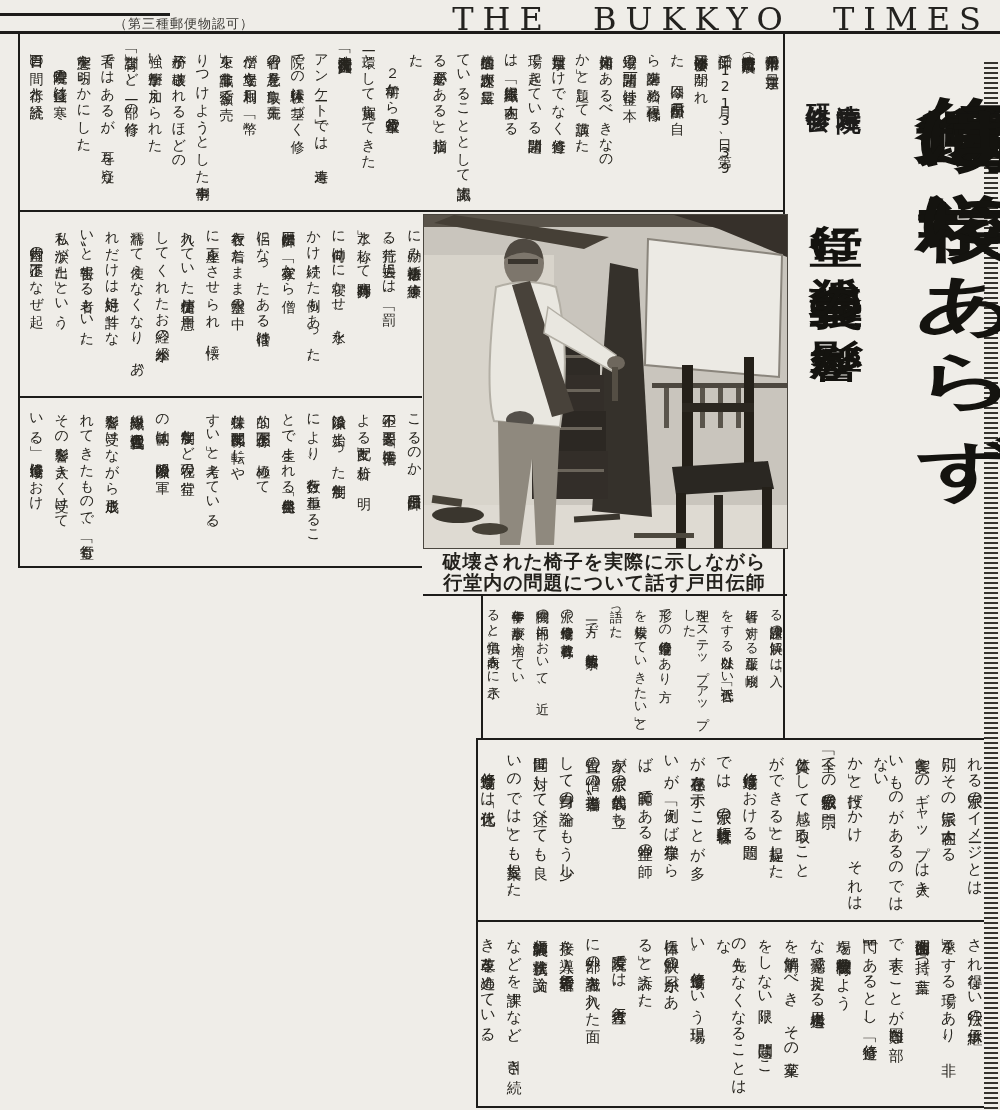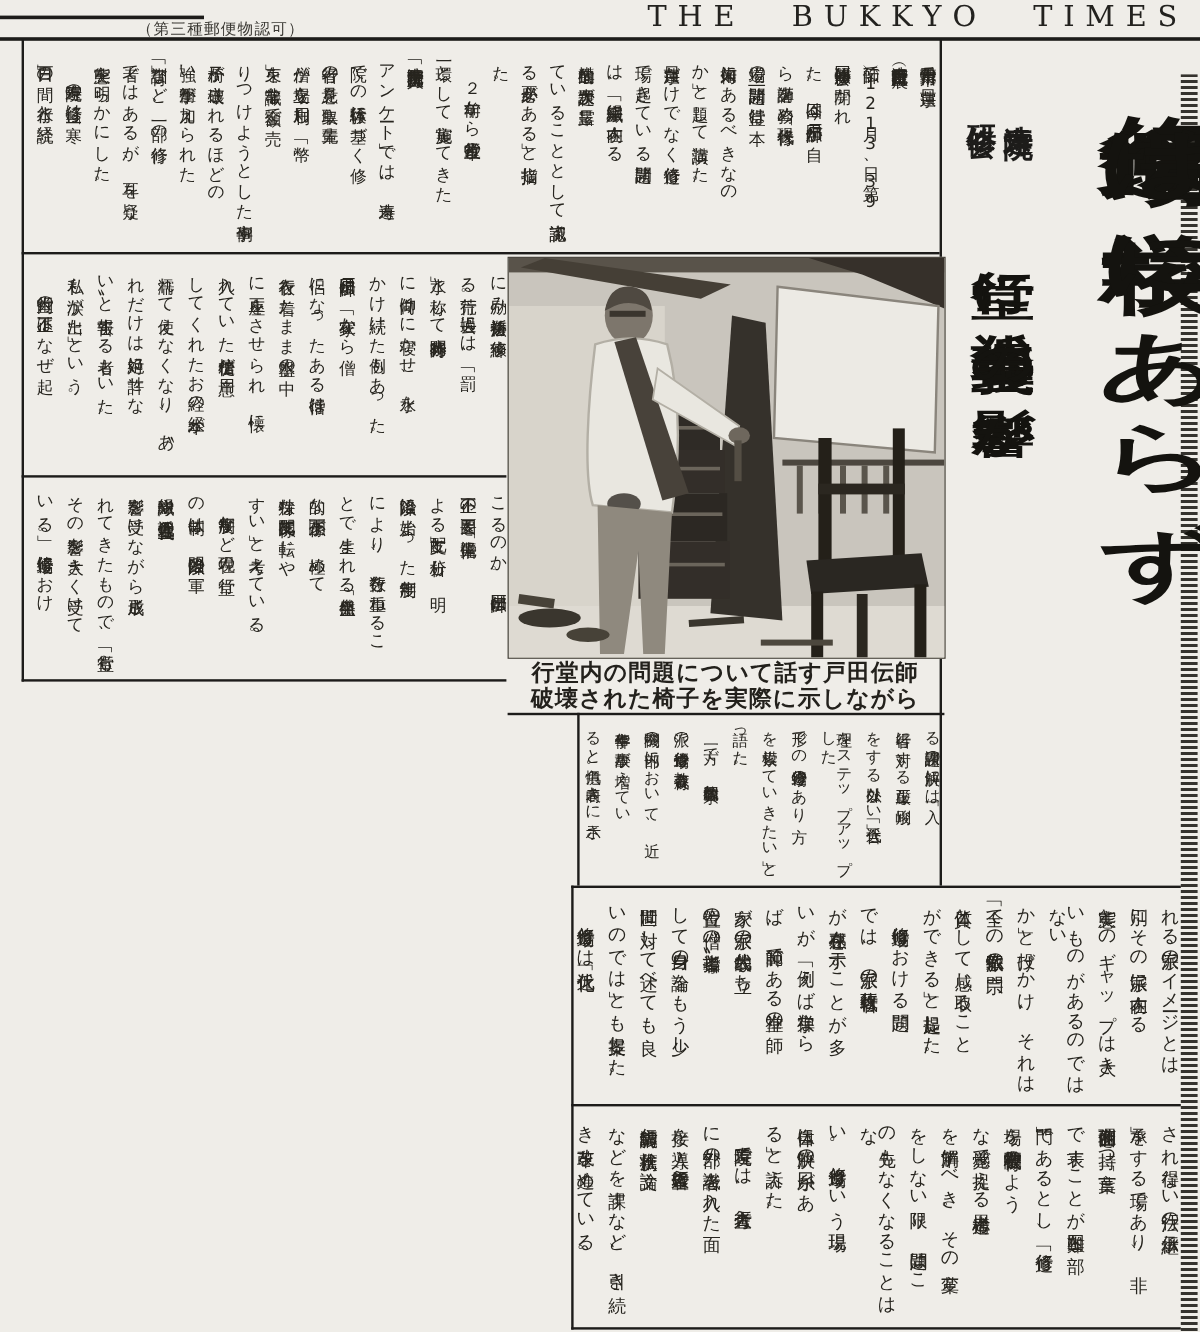--- a/index.html
+++ b/index.html
@@ -8,21 +8,21 @@
     background:#efede8;
     font-family:"DejaVu Sans",sans-serif;
     color:#1d1c1a;
   }
   .abs{position:absolute;}
   
   .masthead{
     top:0;left:0;width:990px;height:30px;
     text-align:right;
     font-family:"DejaVu Serif",serif;
-    font-size:24px;letter-spacing:9px;word-spacing:22px;
+    font-size:32px;letter-spacing:9px;word-spacing:22px;
     color:#23221f;
   }
   .permit{
     top:15px;left:114px;font-size:13px;letter-spacing:1px;color:#3a3833;
   }
   .rule{background:#1d1c1a;position:absolute;}
   
   .hatch{
     top:62px;left:984px;width:14px;height:1048px;
     background:repeating-linear-gradient(180deg,#35332e 0 2px,#efede8 2px 5px);
@@ -279,15 +279,15 @@
 
     <ellipse cx="34" cy="300" rx="26" ry="8" fill="#3a362e"></ellipse>
     <ellipse cx="66" cy="314" rx="18" ry="6" fill="#474238"></ellipse>
     <rect x="8" y="282" width="30" height="8" fill="#474238" transform="rotate(8 23 286)"></rect>
     <rect x="150" y="300" width="46" height="6" fill="#3a362e" transform="rotate(-4 173 303)"></rect>
     <rect x="210" y="318" width="60" height="5" fill="#4c473d"></rect>
   </svg>
 </div>
 
 <div class="abs caption">
+  <div>破壊された椅子を実際に示しながら</div>
   <div>行堂内の問題について話す戸田伝師</div>
-  <div>破壊された椅子を実際に示しながら</div>
 </div>
 
 </body></html>

